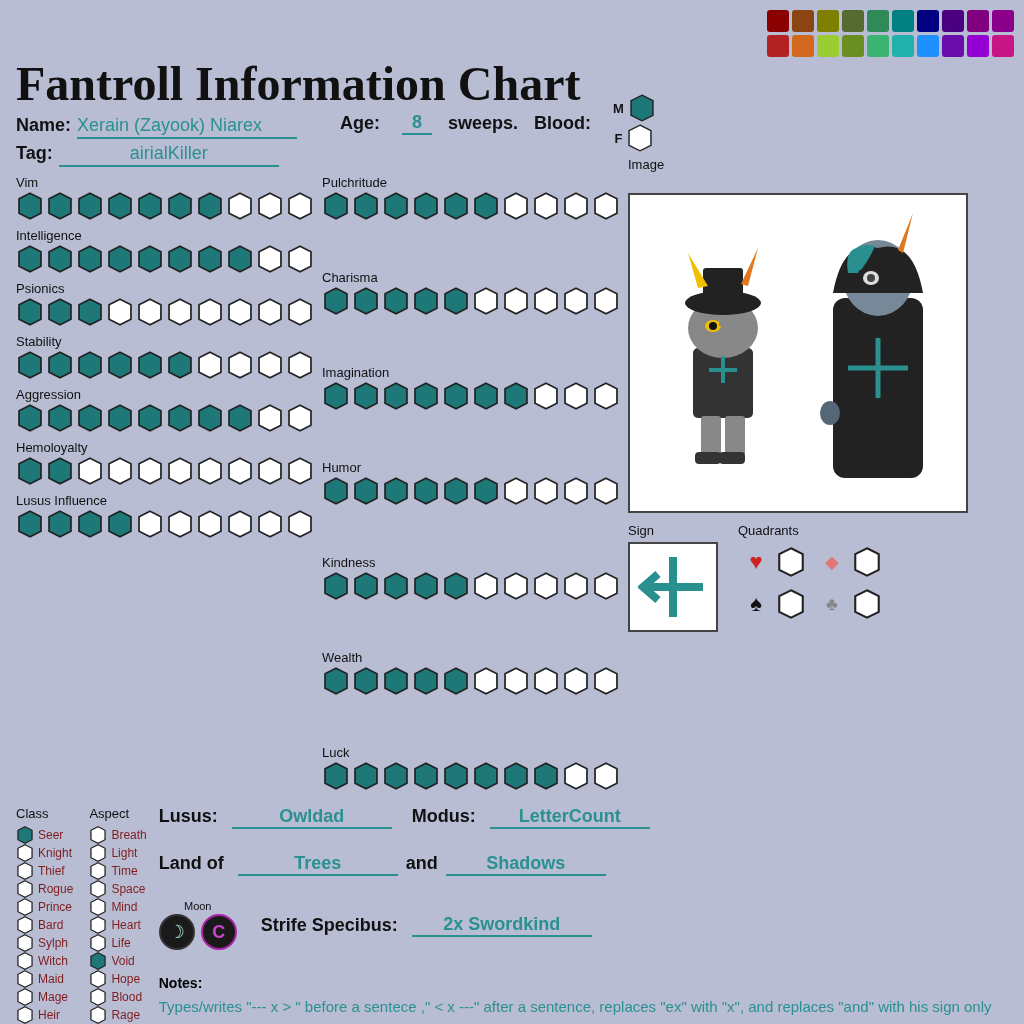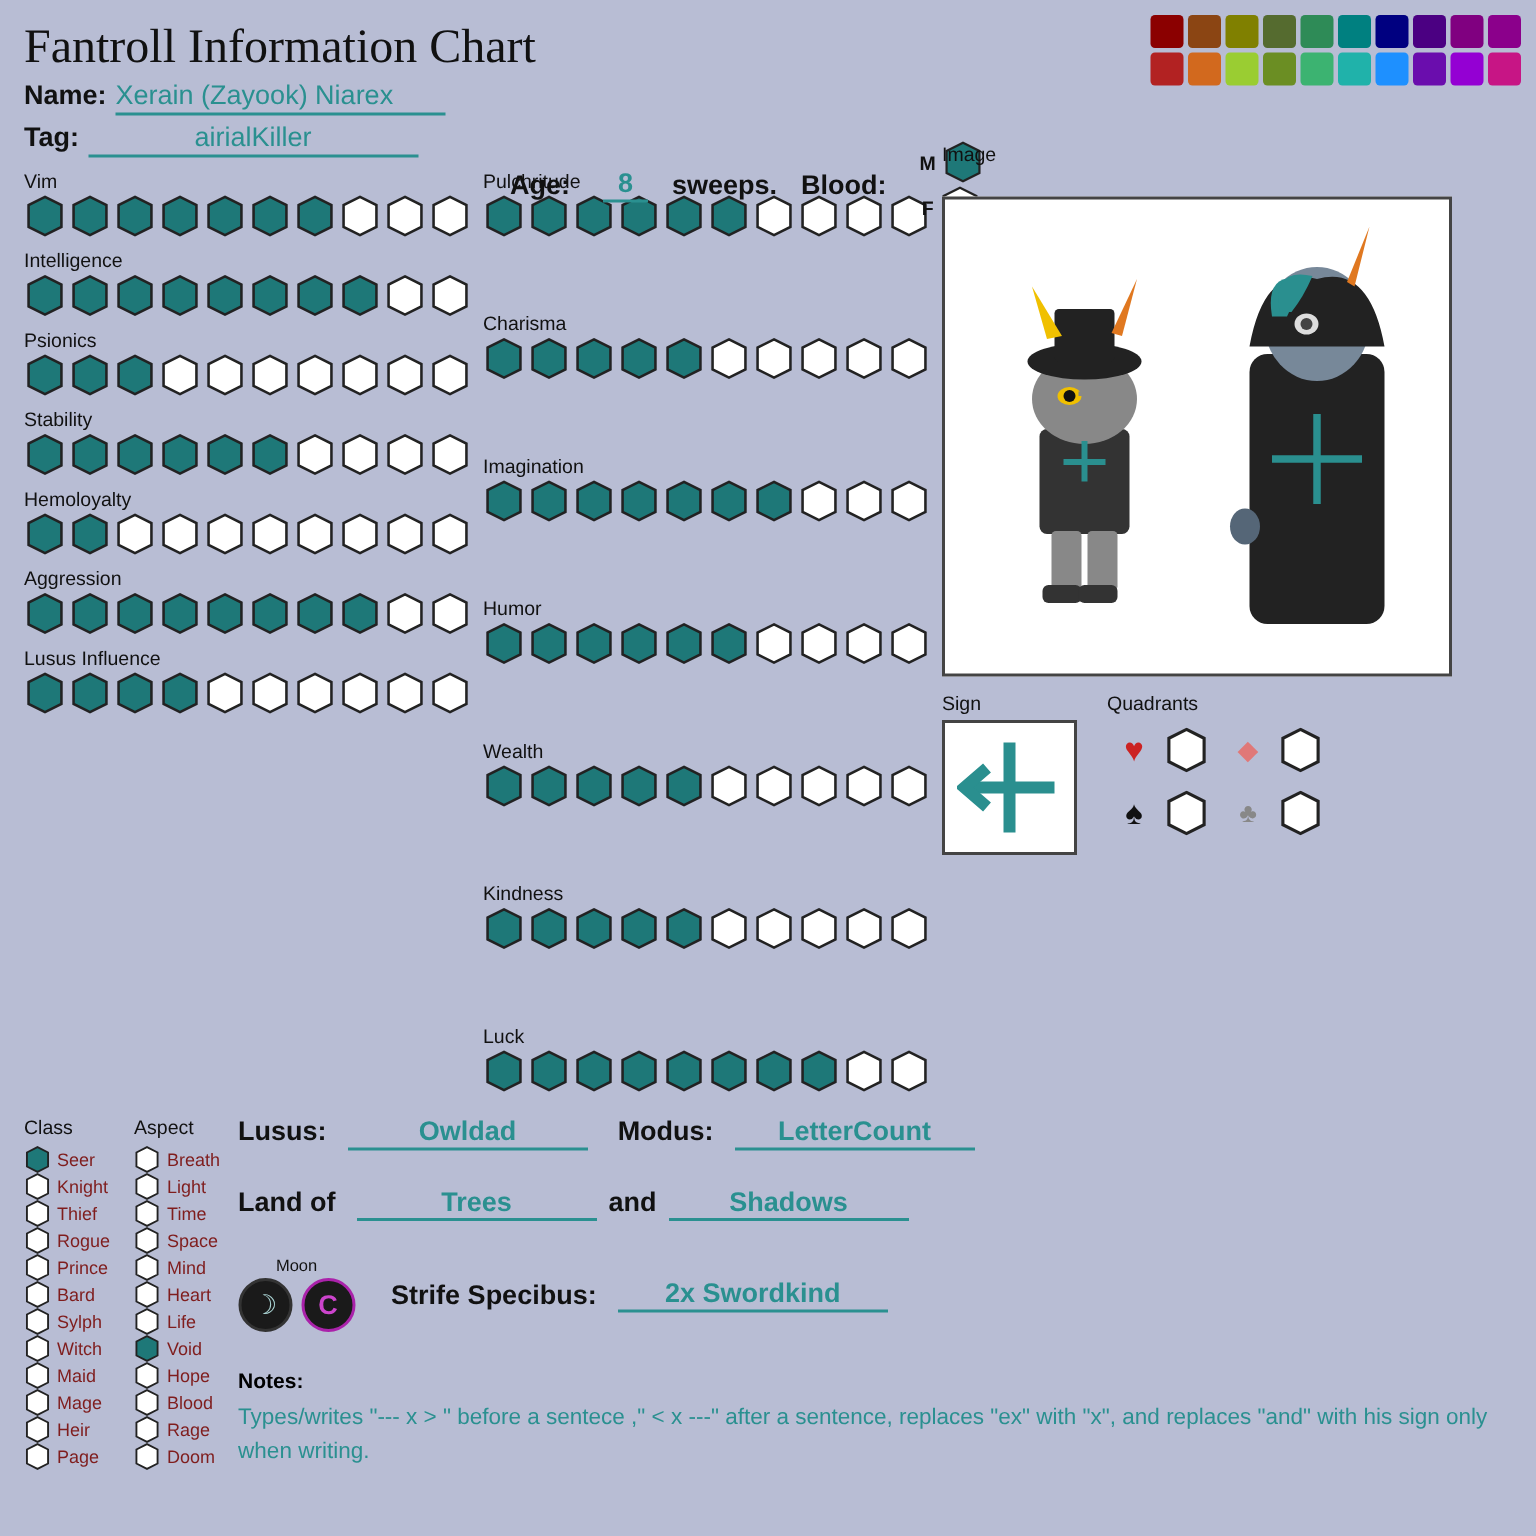--- a/index.html
+++ b/index.html
@@ -13,25 +13,26 @@
     }
     .page {
       width: 1024px;
       height: 1024px;
       background: #b8bdd4;
       padding: 12px 16px;
       position: relative;
     }
     
     .title {
-      font-size: 32px;
-      font-weight: normal;
+      font-size: 48px;
+      font-weight: bold;
       font-family: 'Times New Roman', serif;
       color: #111;
       margin-bottom: 4px;
+      margin-top: 44px;
     }
     
     .name-row {
       display: flex;
       align-items: baseline;
       margin-bottom: 4px;
     }
     .label-bold {
       font-weight: bold;
       font-size: 18px;
@@ -455,20 +456,55 @@
               </svg></div>
             <div class="hex"><svg width="28" height="28" viewBox="0 0 100 115">
                 <polygon points="50,5 95,27.5 95,87.5 50,110 5,87.5 5,27.5" fill="#ffffff" stroke="#222" stroke-width="7"></polygon>
               </svg></div>
             <div class="hex"><svg width="28" height="28" viewBox="0 0 100 115">
                 <polygon points="50,5 95,27.5 95,87.5 50,110 5,87.5 5,27.5" fill="#ffffff" stroke="#222" stroke-width="7"></polygon>
               </svg></div>
           </div>
         </div>
         <div class="stat-group">
+          <div class="stat-label">Aggression</div>
+          <div class="hex-row">
+            <div class="hex"><svg width="28" height="28" viewBox="0 0 100 115">
+                <polygon points="50,5 95,27.5 95,87.5 50,110 5,87.5 5,27.5" fill="#1e7878" stroke="#222" stroke-width="7"></polygon>
+              </svg></div>
+            <div class="hex"><svg width="28" height="28" viewBox="0 0 100 115">
+                <polygon points="50,5 95,27.5 95,87.5 50,110 5,87.5 5,27.5" fill="#1e7878" stroke="#222" stroke-width="7"></polygon>
+              </svg></div>
+            <div class="hex"><svg width="28" height="28" viewBox="0 0 100 115">
+                <polygon points="50,5 95,27.5 95,87.5 50,110 5,87.5 5,27.5" fill="#1e7878" stroke="#222" stroke-width="7"></polygon>
+              </svg></div>
+            <div class="hex"><svg width="28" height="28" viewBox="0 0 100 115">
+                <polygon points="50,5 95,27.5 95,87.5 50,110 5,87.5 5,27.5" fill="#1e7878" stroke="#222" stroke-width="7"></polygon>
+              </svg></div>
+            <div class="hex"><svg width="28" height="28" viewBox="0 0 100 115">
+                <polygon points="50,5 95,27.5 95,87.5 50,110 5,87.5 5,27.5" fill="#1e7878" stroke="#222" stroke-width="7"></polygon>
+              </svg></div>
+            <div class="hex"><svg width="28" height="28" viewBox="0 0 100 115">
+                <polygon points="50,5 95,27.5 95,87.5 50,110 5,87.5 5,27.5" fill="#1e7878" stroke="#222" stroke-width="7"></polygon>
+              </svg></div>
+            <div class="hex"><svg width="28" height="28" viewBox="0 0 100 115">
+                <polygon points="50,5 95,27.5 95,87.5 50,110 5,87.5 5,27.5" fill="#1e7878" stroke="#222" stroke-width="7"></polygon>
+              </svg></div>
+            <div class="hex"><svg width="28" height="28" viewBox="0 0 100 115">
+                <polygon points="50,5 95,27.5 95,87.5 50,110 5,87.5 5,27.5" fill="#1e7878" stroke="#222" stroke-width="7"></polygon>
+              </svg></div>
+            <div class="hex"><svg width="28" height="28" viewBox="0 0 100 115">
+                <polygon points="50,5 95,27.5 95,87.5 50,110 5,87.5 5,27.5" fill="#ffffff" stroke="#222" stroke-width="7"></polygon>
+              </svg></div>
+            <div class="hex"><svg width="28" height="28" viewBox="0 0 100 115">
+                <polygon points="50,5 95,27.5 95,87.5 50,110 5,87.5 5,27.5" fill="#ffffff" stroke="#222" stroke-width="7"></polygon>
+              </svg></div>
+          </div>
+        </div>
+        <div class="stat-group">
           <div class="stat-label">Hemoloyalty</div>
           <div class="hex-row">
             <div class="hex"><svg width="28" height="28" viewBox="0 0 100 115">
                 <polygon points="50,5 95,27.5 95,87.5 50,110 5,87.5 5,27.5" fill="#1e7878" stroke="#222" stroke-width="7"></polygon>
               </svg></div>
             <div class="hex"><svg width="28" height="28" viewBox="0 0 100 115">
                 <polygon points="50,5 95,27.5 95,87.5 50,110 5,87.5 5,27.5" fill="#1e7878" stroke="#222" stroke-width="7"></polygon>
               </svg></div>
             <div class="hex"><svg width="28" height="28" viewBox="0 0 100 115">
                 <polygon points="50,5 95,27.5 95,87.5 50,110 5,87.5 5,27.5" fill="#ffffff" stroke="#222" stroke-width="7"></polygon>
@@ -490,55 +526,20 @@
               </svg></div>
             <div class="hex"><svg width="28" height="28" viewBox="0 0 100 115">
                 <polygon points="50,5 95,27.5 95,87.5 50,110 5,87.5 5,27.5" fill="#ffffff" stroke="#222" stroke-width="7"></polygon>
               </svg></div>
             <div class="hex"><svg width="28" height="28" viewBox="0 0 100 115">
                 <polygon points="50,5 95,27.5 95,87.5 50,110 5,87.5 5,27.5" fill="#ffffff" stroke="#222" stroke-width="7"></polygon>
               </svg></div>
           </div>
         </div>
         <div class="stat-group">
-          <div class="stat-label">Aggression</div>
-          <div class="hex-row">
-            <div class="hex"><svg width="28" height="28" viewBox="0 0 100 115">
-                <polygon points="50,5 95,27.5 95,87.5 50,110 5,87.5 5,27.5" fill="#1e7878" stroke="#222" stroke-width="7"></polygon>
-              </svg></div>
-            <div class="hex"><svg width="28" height="28" viewBox="0 0 100 115">
-                <polygon points="50,5 95,27.5 95,87.5 50,110 5,87.5 5,27.5" fill="#1e7878" stroke="#222" stroke-width="7"></polygon>
-              </svg></div>
-            <div class="hex"><svg width="28" height="28" viewBox="0 0 100 115">
-                <polygon points="50,5 95,27.5 95,87.5 50,110 5,87.5 5,27.5" fill="#1e7878" stroke="#222" stroke-width="7"></polygon>
-              </svg></div>
-            <div class="hex"><svg width="28" height="28" viewBox="0 0 100 115">
-                <polygon points="50,5 95,27.5 95,87.5 50,110 5,87.5 5,27.5" fill="#1e7878" stroke="#222" stroke-width="7"></polygon>
-              </svg></div>
-            <div class="hex"><svg width="28" height="28" viewBox="0 0 100 115">
-                <polygon points="50,5 95,27.5 95,87.5 50,110 5,87.5 5,27.5" fill="#1e7878" stroke="#222" stroke-width="7"></polygon>
-              </svg></div>
-            <div class="hex"><svg width="28" height="28" viewBox="0 0 100 115">
-                <polygon points="50,5 95,27.5 95,87.5 50,110 5,87.5 5,27.5" fill="#1e7878" stroke="#222" stroke-width="7"></polygon>
-              </svg></div>
-            <div class="hex"><svg width="28" height="28" viewBox="0 0 100 115">
-                <polygon points="50,5 95,27.5 95,87.5 50,110 5,87.5 5,27.5" fill="#1e7878" stroke="#222" stroke-width="7"></polygon>
-              </svg></div>
-            <div class="hex"><svg width="28" height="28" viewBox="0 0 100 115">
-                <polygon points="50,5 95,27.5 95,87.5 50,110 5,87.5 5,27.5" fill="#1e7878" stroke="#222" stroke-width="7"></polygon>
-              </svg></div>
-            <div class="hex"><svg width="28" height="28" viewBox="0 0 100 115">
-                <polygon points="50,5 95,27.5 95,87.5 50,110 5,87.5 5,27.5" fill="#ffffff" stroke="#222" stroke-width="7"></polygon>
-              </svg></div>
-            <div class="hex"><svg width="28" height="28" viewBox="0 0 100 115">
-                <polygon points="50,5 95,27.5 95,87.5 50,110 5,87.5 5,27.5" fill="#ffffff" stroke="#222" stroke-width="7"></polygon>
-              </svg></div>
-          </div>
-        </div>
-        <div class="stat-group">
           <div class="stat-label">Lusus Influence</div>
           <div class="hex-row">
             <div class="hex"><svg width="28" height="28" viewBox="0 0 100 115">
                 <polygon points="50,5 95,27.5 95,87.5 50,110 5,87.5 5,27.5" fill="#1e7878" stroke="#222" stroke-width="7"></polygon>
               </svg></div>
             <div class="hex"><svg width="28" height="28" viewBox="0 0 100 115">
                 <polygon points="50,5 95,27.5 95,87.5 50,110 5,87.5 5,27.5" fill="#1e7878" stroke="#222" stroke-width="7"></polygon>
               </svg></div>
             <div class="hex"><svg width="28" height="28" viewBox="0 0 100 115">
                 <polygon points="50,5 95,27.5 95,87.5 50,110 5,87.5 5,27.5" fill="#1e7878" stroke="#222" stroke-width="7"></polygon>
@@ -703,56 +704,56 @@
               </svg></div>
             <div class="hex"><svg width="28" height="28" viewBox="0 0 100 115">
                 <polygon points="50,5 95,27.5 95,87.5 50,110 5,87.5 5,27.5" fill="#ffffff" stroke="#222" stroke-width="7"></polygon>
               </svg></div>
             <div class="hex"><svg width="28" height="28" viewBox="0 0 100 115">
                 <polygon points="50,5 95,27.5 95,87.5 50,110 5,87.5 5,27.5" fill="#ffffff" stroke="#222" stroke-width="7"></polygon>
               </svg></div>
           </div>
         </div>
         <div class="stat-group">
+          <div class="stat-label">Kindness</div>
+          <div class="hex-row">
+            <div class="hex"><svg width="28" height="28" viewBox="0 0 100 115">
+                <polygon points="50,5 95,27.5 95,87.5 50,110 5,87.5 5,27.5" fill="#1e7878" stroke="#222" stroke-width="7"></polygon>
+              </svg></div>
+            <div class="hex"><svg width="28" height="28" viewBox="0 0 100 115">
+                <polygon points="50,5 95,27.5 95,87.5 50,110 5,87.5 5,27.5" fill="#1e7878" stroke="#222" stroke-width="7"></polygon>
+              </svg></div>
+            <div class="hex"><svg width="28" height="28" viewBox="0 0 100 115">
+                <polygon points="50,5 95,27.5 95,87.5 50,110 5,87.5 5,27.5" fill="#1e7878" stroke="#222" stroke-width="7"></polygon>
+              </svg></div>
+            <div class="hex"><svg width="28" height="28" viewBox="0 0 100 115">
+                <polygon points="50,5 95,27.5 95,87.5 50,110 5,87.5 5,27.5" fill="#1e7878" stroke="#222" stroke-width="7"></polygon>
+              </svg></div>
+            <div class="hex"><svg width="28" height="28" viewBox="0 0 100 115">
+                <polygon points="50,5 95,27.5 95,87.5 50,110 5,87.5 5,27.5" fill="#1e7878" stroke="#222" stroke-width="7"></polygon>
+              </svg></div>
+            <div class="hex"><svg width="28" height="28" viewBox="0 0 100 115">
+                <polygon points="50,5 95,27.5 95,87.5 50,110 5,87.5 5,27.5" fill="#ffffff" stroke="#222" stroke-width="7"></polygon>
+              </svg></div>
+            <div class="hex"><svg width="28" height="28" viewBox="0 0 100 115">
+                <polygon points="50,5 95,27.5 95,87.5 50,110 5,87.5 5,27.5" fill="#ffffff" stroke="#222" stroke-width="7"></polygon>
+              </svg></div>
+            <div class="hex"><svg width="28" height="28" viewBox="0 0 100 115">
+                <polygon points="50,5 95,27.5 95,87.5 50,110 5,87.5 5,27.5" fill="#ffffff" stroke="#222" stroke-width="7"></polygon>
+              </svg></div>
+            <div class="hex"><svg width="28" height="28" viewBox="0 0 100 115">
+                <polygon points="50,5 95,27.5 95,87.5 50,110 5,87.5 5,27.5" fill="#ffffff" stroke="#222" stroke-width="7"></polygon>
+              </svg></div>
+            <div class="hex"><svg width="28" height="28" viewBox="0 0 100 115">
+                <polygon points="50,5 95,27.5 95,87.5 50,110 5,87.5 5,27.5" fill="#ffffff" stroke="#222" stroke-width="7"></polygon>
+              </svg></div>
+          </div>
+        </div>
+        <div class="stat-group">
           <div class="stat-label">Wealth</div>
-          <div class="hex-row">
-            <div class="hex"><svg width="28" height="28" viewBox="0 0 100 115">
-                <polygon points="50,5 95,27.5 95,87.5 50,110 5,87.5 5,27.5" fill="#1e7878" stroke="#222" stroke-width="7"></polygon>
-              </svg></div>
-            <div class="hex"><svg width="28" height="28" viewBox="0 0 100 115">
-                <polygon points="50,5 95,27.5 95,87.5 50,110 5,87.5 5,27.5" fill="#1e7878" stroke="#222" stroke-width="7"></polygon>
-              </svg></div>
-            <div class="hex"><svg width="28" height="28" viewBox="0 0 100 115">
-                <polygon points="50,5 95,27.5 95,87.5 50,110 5,87.5 5,27.5" fill="#1e7878" stroke="#222" stroke-width="7"></polygon>
-              </svg></div>
-            <div class="hex"><svg width="28" height="28" viewBox="0 0 100 115">
-                <polygon points="50,5 95,27.5 95,87.5 50,110 5,87.5 5,27.5" fill="#1e7878" stroke="#222" stroke-width="7"></polygon>
-              </svg></div>
-            <div class="hex"><svg width="28" height="28" viewBox="0 0 100 115">
-                <polygon points="50,5 95,27.5 95,87.5 50,110 5,87.5 5,27.5" fill="#1e7878" stroke="#222" stroke-width="7"></polygon>
-              </svg></div>
-            <div class="hex"><svg width="28" height="28" viewBox="0 0 100 115">
-                <polygon points="50,5 95,27.5 95,87.5 50,110 5,87.5 5,27.5" fill="#ffffff" stroke="#222" stroke-width="7"></polygon>
-              </svg></div>
-            <div class="hex"><svg width="28" height="28" viewBox="0 0 100 115">
-                <polygon points="50,5 95,27.5 95,87.5 50,110 5,87.5 5,27.5" fill="#ffffff" stroke="#222" stroke-width="7"></polygon>
-              </svg></div>
-            <div class="hex"><svg width="28" height="28" viewBox="0 0 100 115">
-                <polygon points="50,5 95,27.5 95,87.5 50,110 5,87.5 5,27.5" fill="#ffffff" stroke="#222" stroke-width="7"></polygon>
-              </svg></div>
-            <div class="hex"><svg width="28" height="28" viewBox="0 0 100 115">
-                <polygon points="50,5 95,27.5 95,87.5 50,110 5,87.5 5,27.5" fill="#ffffff" stroke="#222" stroke-width="7"></polygon>
-              </svg></div>
-            <div class="hex"><svg width="28" height="28" viewBox="0 0 100 115">
-                <polygon points="50,5 95,27.5 95,87.5 50,110 5,87.5 5,27.5" fill="#ffffff" stroke="#222" stroke-width="7"></polygon>
-              </svg></div>
-          </div>
-        </div>
-        <div class="stat-group">
-          <div class="stat-label">Kindness</div>
           <div class="hex-row">
             <div class="hex"><svg width="28" height="28" viewBox="0 0 100 115">
                 <polygon points="50,5 95,27.5 95,87.5 50,110 5,87.5 5,27.5" fill="#1e7878" stroke="#222" stroke-width="7"></polygon>
               </svg></div>
             <div class="hex"><svg width="28" height="28" viewBox="0 0 100 115">
                 <polygon points="50,5 95,27.5 95,87.5 50,110 5,87.5 5,27.5" fill="#1e7878" stroke="#222" stroke-width="7"></polygon>
               </svg></div>
             <div class="hex"><svg width="28" height="28" viewBox="0 0 100 115">
                 <polygon points="50,5 95,27.5 95,87.5 50,110 5,87.5 5,27.5" fill="#1e7878" stroke="#222" stroke-width="7"></polygon>
               </svg></div>

